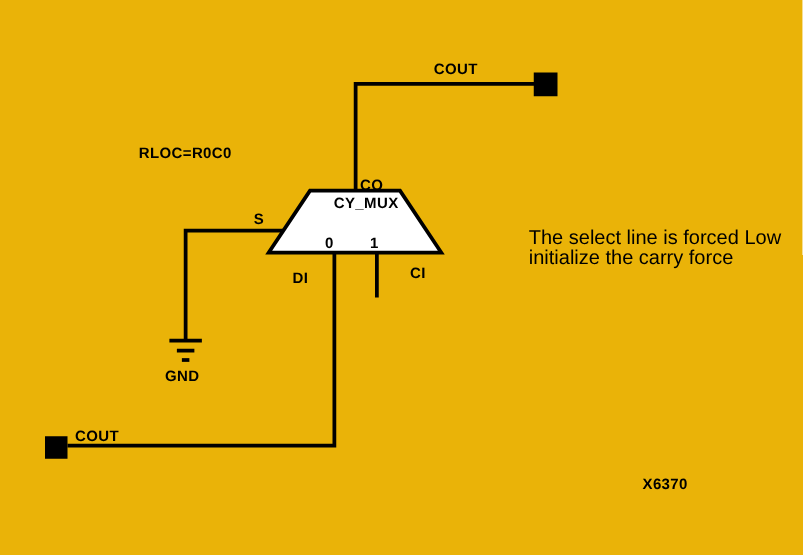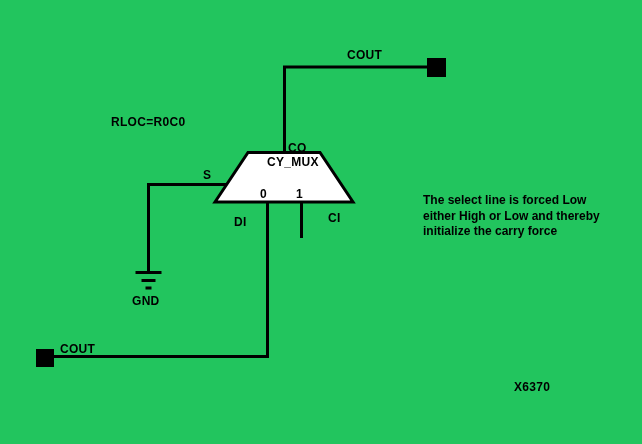--- a/index.html
+++ b/index.html
@@ -1,44 +1,43 @@
 <!DOCTYPE html>
 <html><head>
 <meta charset="utf-8">
 <style>
   html,body{margin:0;padding:0;background:#ffffff;}
   .canvas{
     position:relative;
     width:642px;height:444px;
-    background:#22c55e;
+    background:#eab308;
     font-family:"Liberation Sans", sans-serif;
     overflow:hidden;
   }
   .canvas svg{position:absolute;left:0;top:0;}
   .wire{stroke:#000000;stroke-width:3;fill:none;}
   .bar{stroke:#000000;stroke-width:3;}
   .body{fill:#ffffff;stroke:#000000;stroke-width:3;stroke-linejoin:miter;}
   .term{fill:#000000;stroke:none;}
   .lbl{
     position:absolute;
     font-size:12px;
     font-weight:bold;
     color:#000000;
     line-height:12px;
     white-space:nowrap;
     letter-spacing:0.3px;
   }
   .note{
     position:absolute;
-    font-size:12px;
-    font-weight:bold;
+    font-size:16px;
+    font-weight:normal;
     color:#000000;
     line-height:15.5px;
     white-space:nowrap;
-    margin-top:10px;
   }
 </style>
 </head>
 <body>
 
 <div class="canvas">
 
   <svg width="642" height="444" viewBox="0 0 642 444">
 
     <path class="wire" d="M284.5 153 V67 H430"></path>
@@ -69,17 +68,16 @@
   <span class="lbl" style="left:260px;top:188px">0</span>
   <span class="lbl" style="left:296px;top:188px">1</span>
   <span class="lbl" style="left:234px;top:216px">DI</span>
   <span class="lbl" style="left:328px;top:212px">CI</span>
   <span class="lbl" style="left:132px;top:295px">GND</span>
   <span class="lbl" style="left:60px;top:343px">COUT</span>
   <span class="lbl" style="left:514px;top:381px">X6370</span>
 
   <div class="note" style="left:423px;top:183px">
     <div>The select line is forced Low</div>
-    <div>either High or Low and thereby</div>
     <div>initialize the carry force</div>
   </div>
 
 </div>
 
 </body></html>

